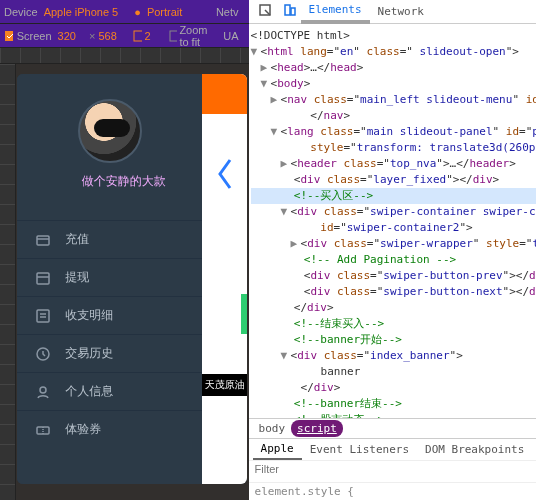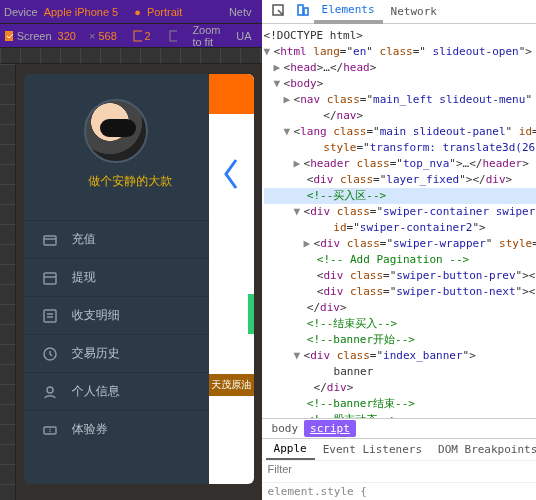--- a/index.html
+++ b/index.html
@@ -73,42 +73,42 @@
   width: 64px; height: 64px; border-radius: 50%;
   background: radial-gradient(circle at 40% 35%, #f5d3b3 0 35%, #444 36% 60%, #222 61% 100%);
   margin: 0 auto;
   border: 2px solid #4a5a6a;
   position:relative;
 }
 .avatar::after{
   content:""; position:absolute; top:18px; left:14px;
   width:36px;height:18px;background:#111;border-radius:10px;
 }
-.username { font-size: 12px; color:#eab308; margin-top:10px;padding-left:28px; }
+.username { font-size: 12px; color:#f0abfc; margin-top:10px;padding-left:28px; }
 .menu-list { margin-top: 18px; }
 .menu-item {
   display:flex; align-items:center;
   height: 38px;
   padding: 0 18px;
   color:#b8c2cc;
   font-size: 12px;
   border-top: 1px solid #233140;
 }
 .menu-item svg { width:16px;height:16px;margin-right:14px;stroke:#8a96a3;fill:none;stroke-width:1.5;}
 .panel-sliver {
   position:absolute; right:0; top:0; bottom:0; width:45px;
   background:#fff;
 }
 .sliver-orange { height:40px; background:#ff6a00; }
 .sliver-arrow {
   height:120px; display:flex; align-items:center; justify-content:center;
   color:#2b7bff; font-size:32px; font-family:sans-serif;
 }
 .sliver-green { margin-top:60px; width:6px; height:40px; background:#2ecc71; margin-left:auto;}
-.sliver-red { margin-top:40px; height:22px; background:#a16207; color:#fff; font-size:10px; display:flex;align-items:center;justify-content:center;}
+.sliver-red { margin-top:40px; height:22px; background:#000000; color:#fff; font-size:10px; display:flex;align-items:center;justify-content:center;}
 
 
 .right {
   flex:1;
   background:#fff;
   display:flex;
   flex-direction:column;
   font-family: Menlo, Consolas, monospace;
   font-size: 11px;
 }
@@ -138,21 +138,21 @@
 .i1{padding-left:10px;} .i2{padding-left:20px;} .i3{padding-left:30px;}
 .i4{padding-left:40px;} .i5{padding-left:50px;}
 .i7{padding-left:70px;}
 .sel{background:#d4e7fd;}
 
 .breadcrumb {
   height:20px; border-top:1px solid #ccc; display:flex; align-items:center;
   font-size:11px; padding:0 4px; color:#555;
 }
 .crumb{padding:2px 6px;}
-.crumb.on{background:#8b5cf6;color:#fff;border-radius:2px;text-decoration:underline;}
+.crumb.on{background:#701a75;color:#fff;border-radius:8px;text-decoration:underline;}
 
 .bottom-tabs{
   height:22px;border-top:1px solid #ccc;display:flex;align-items:center;
   font-size:11px;color:#555;padding:0 4px;
 }
 .bottom-tabs .t{padding:3px 8px;}
 .bottom-tabs .t.active{border-bottom:2px solid #666;color:#000;}
 
 .filter-row{height:22px;border-top:1px solid #eee;padding:2px 6px;}
 .filter-row input{border:none;font-size:11px;width:100%;color:#888;}
@@ -179,21 +179,21 @@
     <span class="tb-select">320</span>
     <span style="color:#888;margin:0 3px;">×</span>
     <span class="tb-select">568</span>
     <svg width="12" height="12" style="margin-left:6px">
         <rect x="1" y="1" width="10" height="10" fill="none" stroke="#f58220"></rect>
       </svg>
     <span class="tb-select" style="margin-left:3px">2</span>
     <svg width="12" height="12" style="margin-left:8px">
         <rect x="1" y="1" width="10" height="10" fill="none" stroke="#888"></rect>
       </svg>
-    <span class="tb-label" style="margin-left:15px">Zoom to fit</span>
+    <span class="tb-label" style="margin-left:2px">Zoom to fit</span>
     <span style="flex:1"></span>
     <span class="tb-label">UA</span>
   </div>
   <div class="ruler-h"></div>
   <div class="preview-wrap">
     <div class="ruler-v"></div>
     <div class="device">
       <div class="menu">
         <div class="avatar-wrap">
           <div class="avatar"></div>

